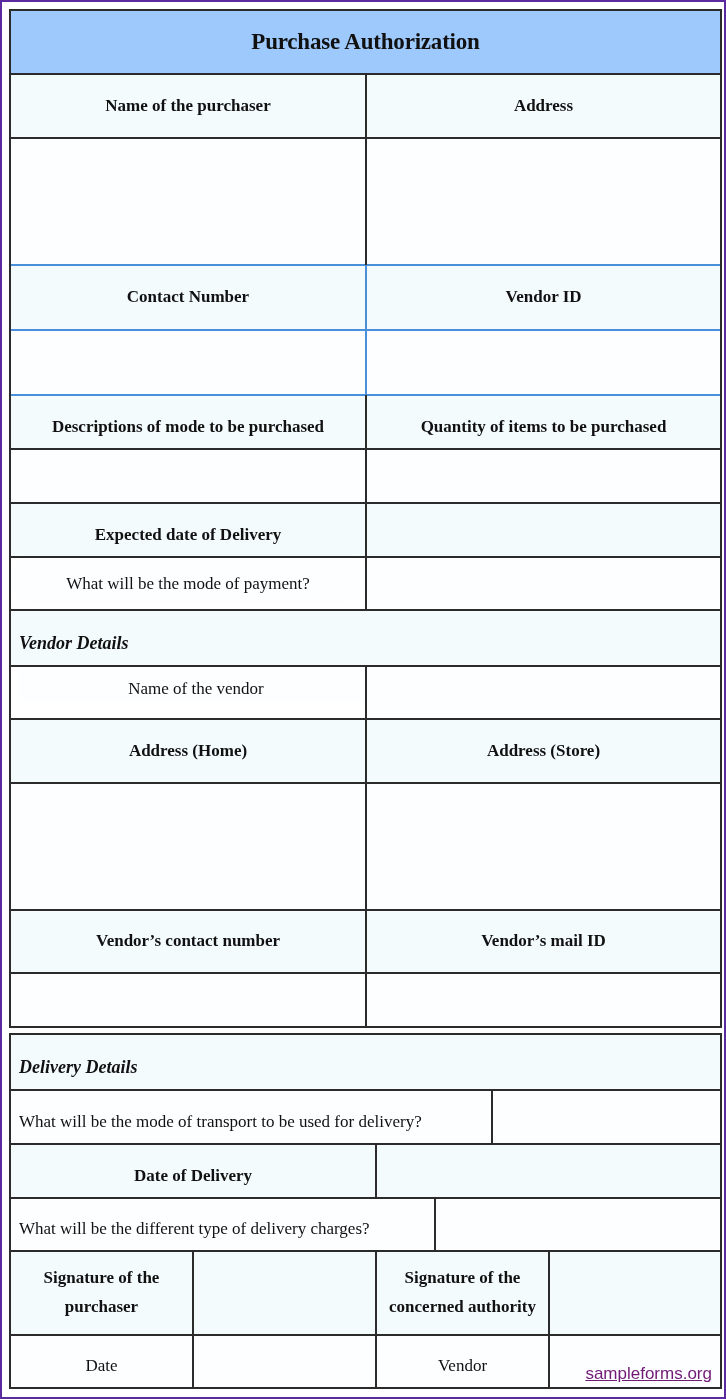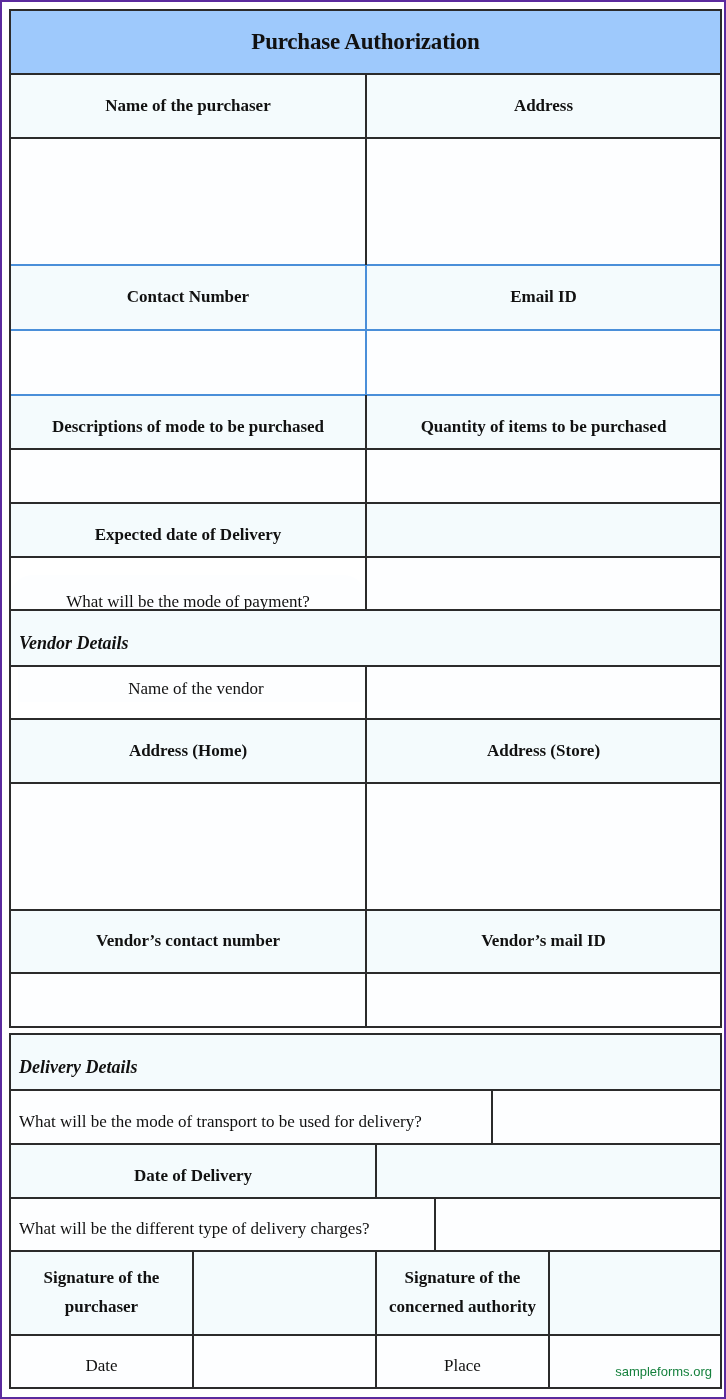--- a/index.html
+++ b/index.html
@@ -34,53 +34,53 @@
   }
   .left-text { justify-content: flex-start; padding-left: 9px; padding-top: 10px; }
   .lowtext { padding-top: 10px; }
   .hl { position: absolute; height: 2px; background: #2b2b2b; }
   .vl { position: absolute; width: 2px; background: #2b2b2b; }
   .hl.blue { background: #4a8fd9; }
   .vl.blue { background: #4a8fd9; }
   .watermark {
     position: absolute; right: 12px; top: 1362px;
     font-family: "Liberation Sans", "DejaVu Sans", sans-serif;
-    font-size: 13px; color: #15803d;
+    font-size: 17px; color: #701a75; text-decoration: underline;
   }
 </style>
 </head>
 <body>
 
 <div class="frame">
   <div class="frame-inner">
 
     <div class="cell title" style="left:8px;top:8px;width:711px;height:64px;">Purchase Authorization</div>
 
     <div class="cell tint" style="left:8px;top:72px;width:356px;height:64px;">Name of the purchaser</div>
     <div class="cell tint" style="left:364px;top:72px;width:355px;height:64px;">Address</div>
 
     <div class="cell" style="left:8px;top:136px;width:356px;height:127px;"></div>
     <div class="cell" style="left:364px;top:136px;width:355px;height:127px;"></div>
 
     <div class="cell tint" style="left:8px;top:263px;width:356px;height:65px;">Contact Number</div>
-    <div class="cell tint" style="left:364px;top:263px;width:355px;height:65px;">Email ID</div>
+    <div class="cell tint" style="left:364px;top:263px;width:355px;height:65px;">Vendor ID</div>
 
     <div class="cell" style="left:8px;top:328px;width:356px;height:65px;"></div>
     <div class="cell" style="left:364px;top:328px;width:355px;height:65px;"></div>
 
     <div class="cell tint lowtext" style="left:8px;top:393px;width:356px;height:54px;">Descriptions of mode to be purchased</div>
     <div class="cell tint lowtext" style="left:364px;top:393px;width:355px;height:54px;">Quantity of items to be purchased</div>
 
     <div class="cell" style="left:8px;top:447px;width:356px;height:54px;"></div>
     <div class="cell" style="left:364px;top:447px;width:355px;height:54px;"></div>
 
     <div class="cell tint lowtext" style="left:8px;top:501px;width:356px;height:54px;">Expected date of Delivery</div>
     <div class="cell tint" style="left:364px;top:501px;width:355px;height:54px;"></div>
 
-    <div class="cell lowtext" style="left:8px;top:573px;width:356px;height:45px;border-radius:25px;">What will be the mode of payment?</div>
+    <div class="cell lowtext" style="left:8px;top:555px;width:356px;height:45px;border-radius:25px;">What will be the mode of payment?</div>
     <div class="cell" style="left:364px;top:555px;width:355px;height:53px;"></div>
 
     <div class="cell tint section" style="left:8px;top:608px;width:711px;height:56px;">Vendor Details</div>
 
     <div class="cell lowtext" style="left:16px;top:664px;width:356px;height:36px;">Name of the vendor</div>
     <div class="cell" style="left:364px;top:664px;width:355px;height:53px;"></div>
 
     <div class="cell tint" style="left:8px;top:717px;width:356px;height:64px;">Address (Home)</div>
     <div class="cell tint" style="left:364px;top:717px;width:355px;height:64px;">Address (Store)</div>
 
@@ -128,21 +128,21 @@
     <div class="cell left-text" style="left:8px;top:1196px;width:425px;height:53px;">What will be the different type of delivery charges?</div>
     <div class="cell" style="left:433px;top:1196px;width:286px;height:53px;"></div>
 
     <div class="cell tint" style="left:8px;top:1249px;width:183px;height:84px;padding:0 22px;">Signature of the purchaser</div>
     <div class="cell tint" style="left:191px;top:1249px;width:183px;height:84px;"></div>
     <div class="cell tint" style="left:374px;top:1249px;width:173px;height:84px;padding:0 12px;">Signature of the concerned authority</div>
     <div class="cell tint" style="left:547px;top:1249px;width:172px;height:84px;"></div>
 
     <div class="cell lowtext" style="left:8px;top:1333px;width:183px;height:53px;">Date</div>
     <div class="cell" style="left:191px;top:1333px;width:183px;height:53px;"></div>
-    <div class="cell lowtext" style="left:374px;top:1333px;width:173px;height:53px;">Place</div>
+    <div class="cell lowtext" style="left:374px;top:1333px;width:173px;height:53px;">Vendor</div>
     <div class="cell" style="left:547px;top:1333px;width:172px;height:53px;"></div>
 
     <div class="hl" style="left:8px;top:1031px;width:712px;"></div>
     <div class="hl" style="left:8px;top:1087px;width:712px;"></div>
     <div class="hl" style="left:8px;top:1141px;width:712px;"></div>
     <div class="hl" style="left:8px;top:1195px;width:712px;"></div>
     <div class="hl" style="left:8px;top:1248px;width:712px;"></div>
     <div class="hl" style="left:8px;top:1332px;width:712px;"></div>
     <div class="hl" style="left:8px;top:1385px;width:712px;"></div>
     <div class="vl" style="left:7px;top:1031px;height:356px;"></div>

